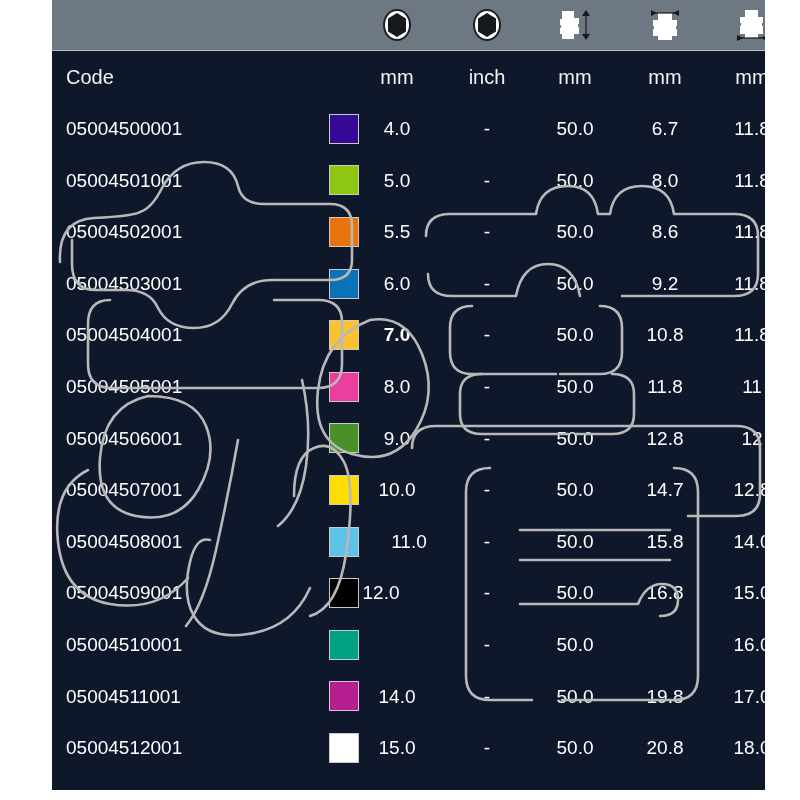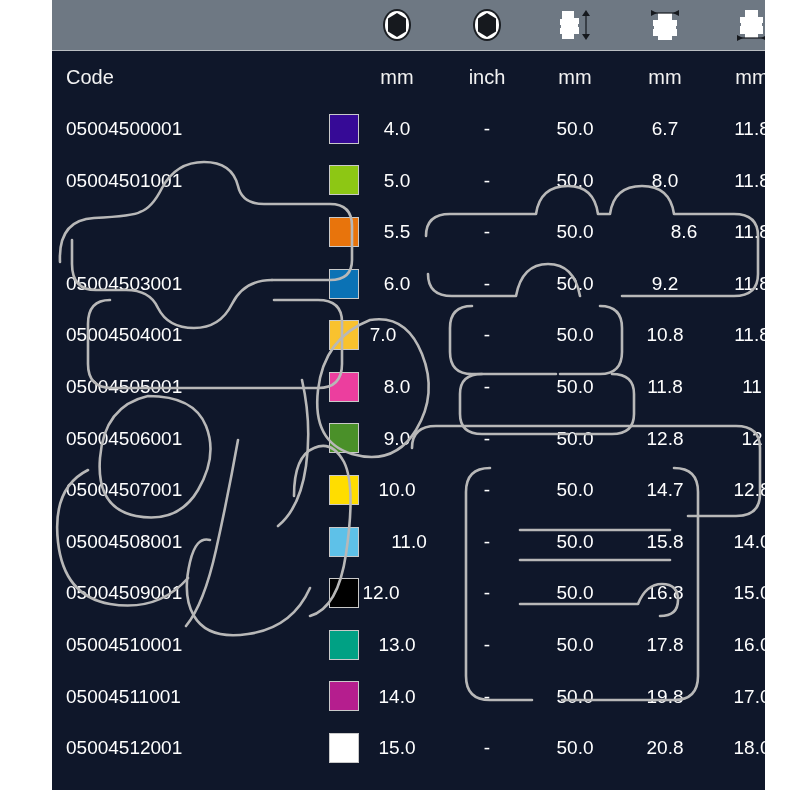--- a/index.html
+++ b/index.html
@@ -229,46 +229,47 @@
           <div class="swatch-wrap" style="left: 262px; width: 60px;">
             <div class="swatch" style="background: rgb(141, 199, 20);"></div>
           </div>
           <div class="cell cell-num" style="left: 300px; width: 90px;">5.0</div>
           <div class="cell cell-num" style="left: 390px; width: 90px;">-</div>
           <div class="cell cell-num" style="left: 478px; width: 90px;">50.0</div>
           <div class="cell cell-num" style="left: 568px; width: 90px;">8.0</div>
           <div class="cell cell-num" style="left: 655px; width: 90px;">11.8</div>
         </div>
         <div class="data-row">
+          <div class="cell cell-code">05004502001</div>
           <div class="swatch-wrap" style="left: 262px; width: 60px;">
             <div class="swatch" style="background: rgb(232, 116, 12);"></div>
           </div>
           <div class="cell cell-num" style="left: 300px; width: 90px;">5.5</div>
           <div class="cell cell-num" style="left: 390px; width: 90px;">-</div>
           <div class="cell cell-num" style="left: 478px; width: 90px;">50.0</div>
-          <div class="cell cell-num" style="left: 587px; width: 90px;">8.6</div>
+          <div class="cell cell-num" style="left: 568px; width: 90px;">8.6</div>
           <div class="cell cell-num" style="left: 655px; width: 90px;">11.8</div>
         </div>
         <div class="data-row">
           <div class="cell cell-code">05004503001</div>
           <div class="swatch-wrap" style="left: 262px; width: 60px;">
             <div class="swatch" style="background: rgb(11, 114, 181);"></div>
           </div>
           <div class="cell cell-num" style="left: 300px; width: 90px;">6.0</div>
           <div class="cell cell-num" style="left: 390px; width: 90px;">-</div>
           <div class="cell cell-num" style="left: 478px; width: 90px;">50.0</div>
           <div class="cell cell-num" style="left: 568px; width: 90px;">9.2</div>
           <div class="cell cell-num" style="left: 655px; width: 90px;">11.8</div>
         </div>
         <div class="data-row">
           <div class="cell cell-code">05004504001</div>
           <div class="swatch-wrap" style="left: 262px; width: 60px;">
             <div class="swatch" style="background: rgb(249, 194, 46);"></div>
           </div>
-          <div class="cell cell-num" style="left: 286px; width: 90px;">7.0</div>
+          <div class="cell cell-num" style="left: 300px; width: 90px; font-weight: bold;">7.0</div>
           <div class="cell cell-num" style="left: 390px; width: 90px;">-</div>
           <div class="cell cell-num" style="left: 478px; width: 90px;">50.0</div>
           <div class="cell cell-num" style="left: 568px; width: 90px;">10.8</div>
           <div class="cell cell-num" style="left: 655px; width: 90px;">11.8</div>
         </div>
         <div class="data-row">
           <div class="cell cell-code">05004505001</div>
           <div class="swatch-wrap" style="left: 262px; width: 60px;">
             <div class="swatch" style="background: rgb(236, 62, 158);"></div>
           </div>
@@ -320,24 +321,22 @@
           <div class="cell cell-num" style="left: 390px; width: 90px;">-</div>
           <div class="cell cell-num" style="left: 478px; width: 90px;">50.0</div>
           <div class="cell cell-num" style="left: 568px; width: 90px;">16.8</div>
           <div class="cell cell-num" style="left: 655px; width: 90px;">15.0</div>
         </div>
         <div class="data-row">
           <div class="cell cell-code">05004510001</div>
           <div class="swatch-wrap" style="left: 262px; width: 60px;">
             <div class="swatch" style="background: rgb(0, 161, 132);"></div>
           </div>
-          <div class="cell cell-num" style="left: 300px; width: 90px;">13.0</div>
-          <div class="cell cell-num" style="left: 390px; width: 90px;">-</div>
-          <div class="cell cell-num" style="left: 478px; width: 90px;">50.0</div>
-          <div class="cell cell-num" style="left: 568px; width: 90px;">17.8</div>
+          <div class="cell cell-num" style="left: 390px; width: 90px;">-</div>
+          <div class="cell cell-num" style="left: 478px; width: 90px;">50.0</div>
           <div class="cell cell-num" style="left: 655px; width: 90px;">16.0</div>
         </div>
         <div class="data-row">
           <div class="cell cell-code">05004511001</div>
           <div class="swatch-wrap" style="left: 262px; width: 60px;">
             <div class="swatch" style="background: rgb(181, 30, 142);"></div>
           </div>
           <div class="cell cell-num" style="left: 300px; width: 90px;">14.0</div>
           <div class="cell cell-num" style="left: 390px; width: 90px;">-</div>
           <div class="cell cell-num" style="left: 478px; width: 90px;">50.0</div>

